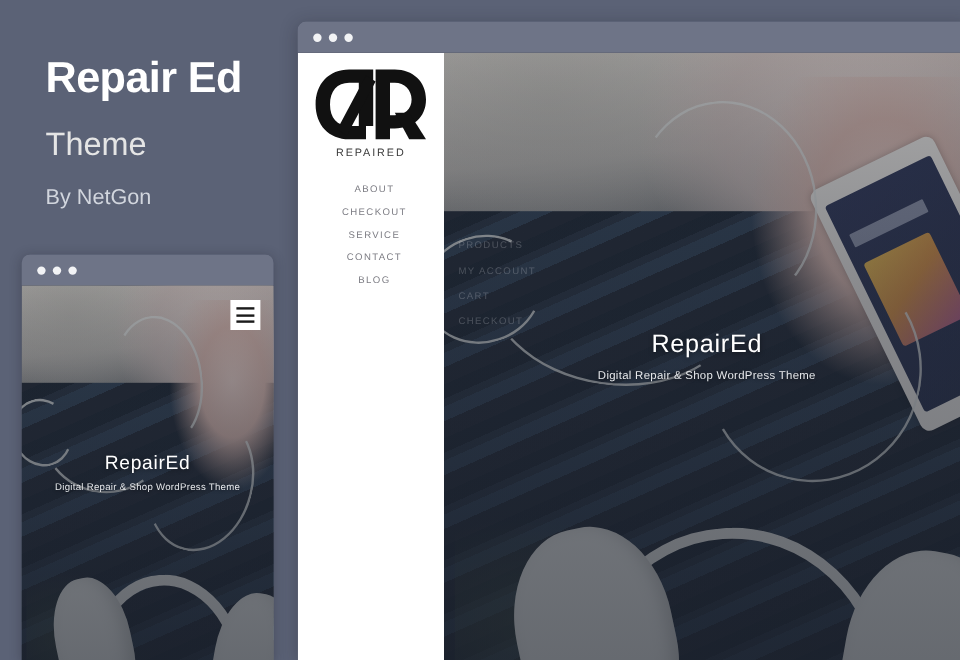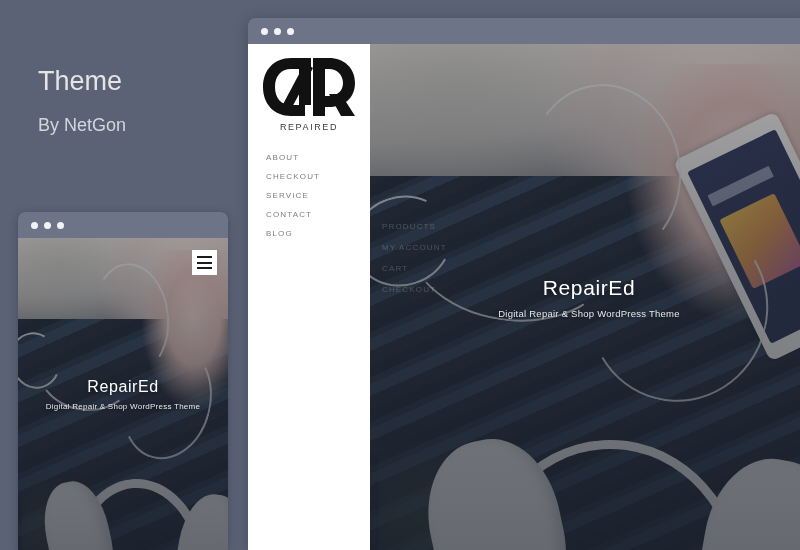--- a/index.html
+++ b/index.html
@@ -120,20 +120,21 @@
     font-size: 9px;
     letter-spacing: 1.6px;
     color: #3a3a3a;
     margin-top: 4px;
     font-family: "Liberation Sans", sans-serif;
   }
   .navlist {
     list-style: none;
     margin: 6px 0 0 0;
     padding: 0 12px 0 18px;
+    text-align: center;
   }
   .navlist li {
     position: relative;
     font-size: 8px;
     letter-spacing: 1.15px;
     color: #7d7d84;
     padding: 5px 0;
     cursor: pointer;
   }
   .caret {
@@ -306,21 +307,21 @@
     margin: 8px 0 0 0;
     text-shadow: 0 1px 3px rgba(0,0,0,0.45);
   }
   .mobile .hero-title { font-size: 16px; }
   .mobile .hero-sub   { font-size: 8px; margin-top: 6px; }
 
   
   .submenu {
     position: absolute;
     left: 0;
-    top: 172px;
+    top: 150px;
     z-index: 3;
     list-style: none;
     margin: 0;
     padding: 0 0 0 12px;
   }
   .submenu li {
     font-size: 8px;
     letter-spacing: 1.15px;
     color: rgba(232,234,238,0.22);
     padding: 6px 0;
@@ -348,20 +349,21 @@
     width: 15px;
     height: 2px;
     background: #1b1b1b;
     margin: 1.6px 0;
   }
 </style>
 </head>
 <body>
 
 <div class="promo">
+  <h1 class="promo-title">Repair Ed</h1>
   <div class="promo-sub">Theme</div>
   <div class="promo-by">By NetGon</div>
 </div>
 
 <div class="desktop">
   <div class="titlebar">
     <span class="dot"></span>
     <span class="dot"></span>
     <span class="dot"></span>
   </div>

